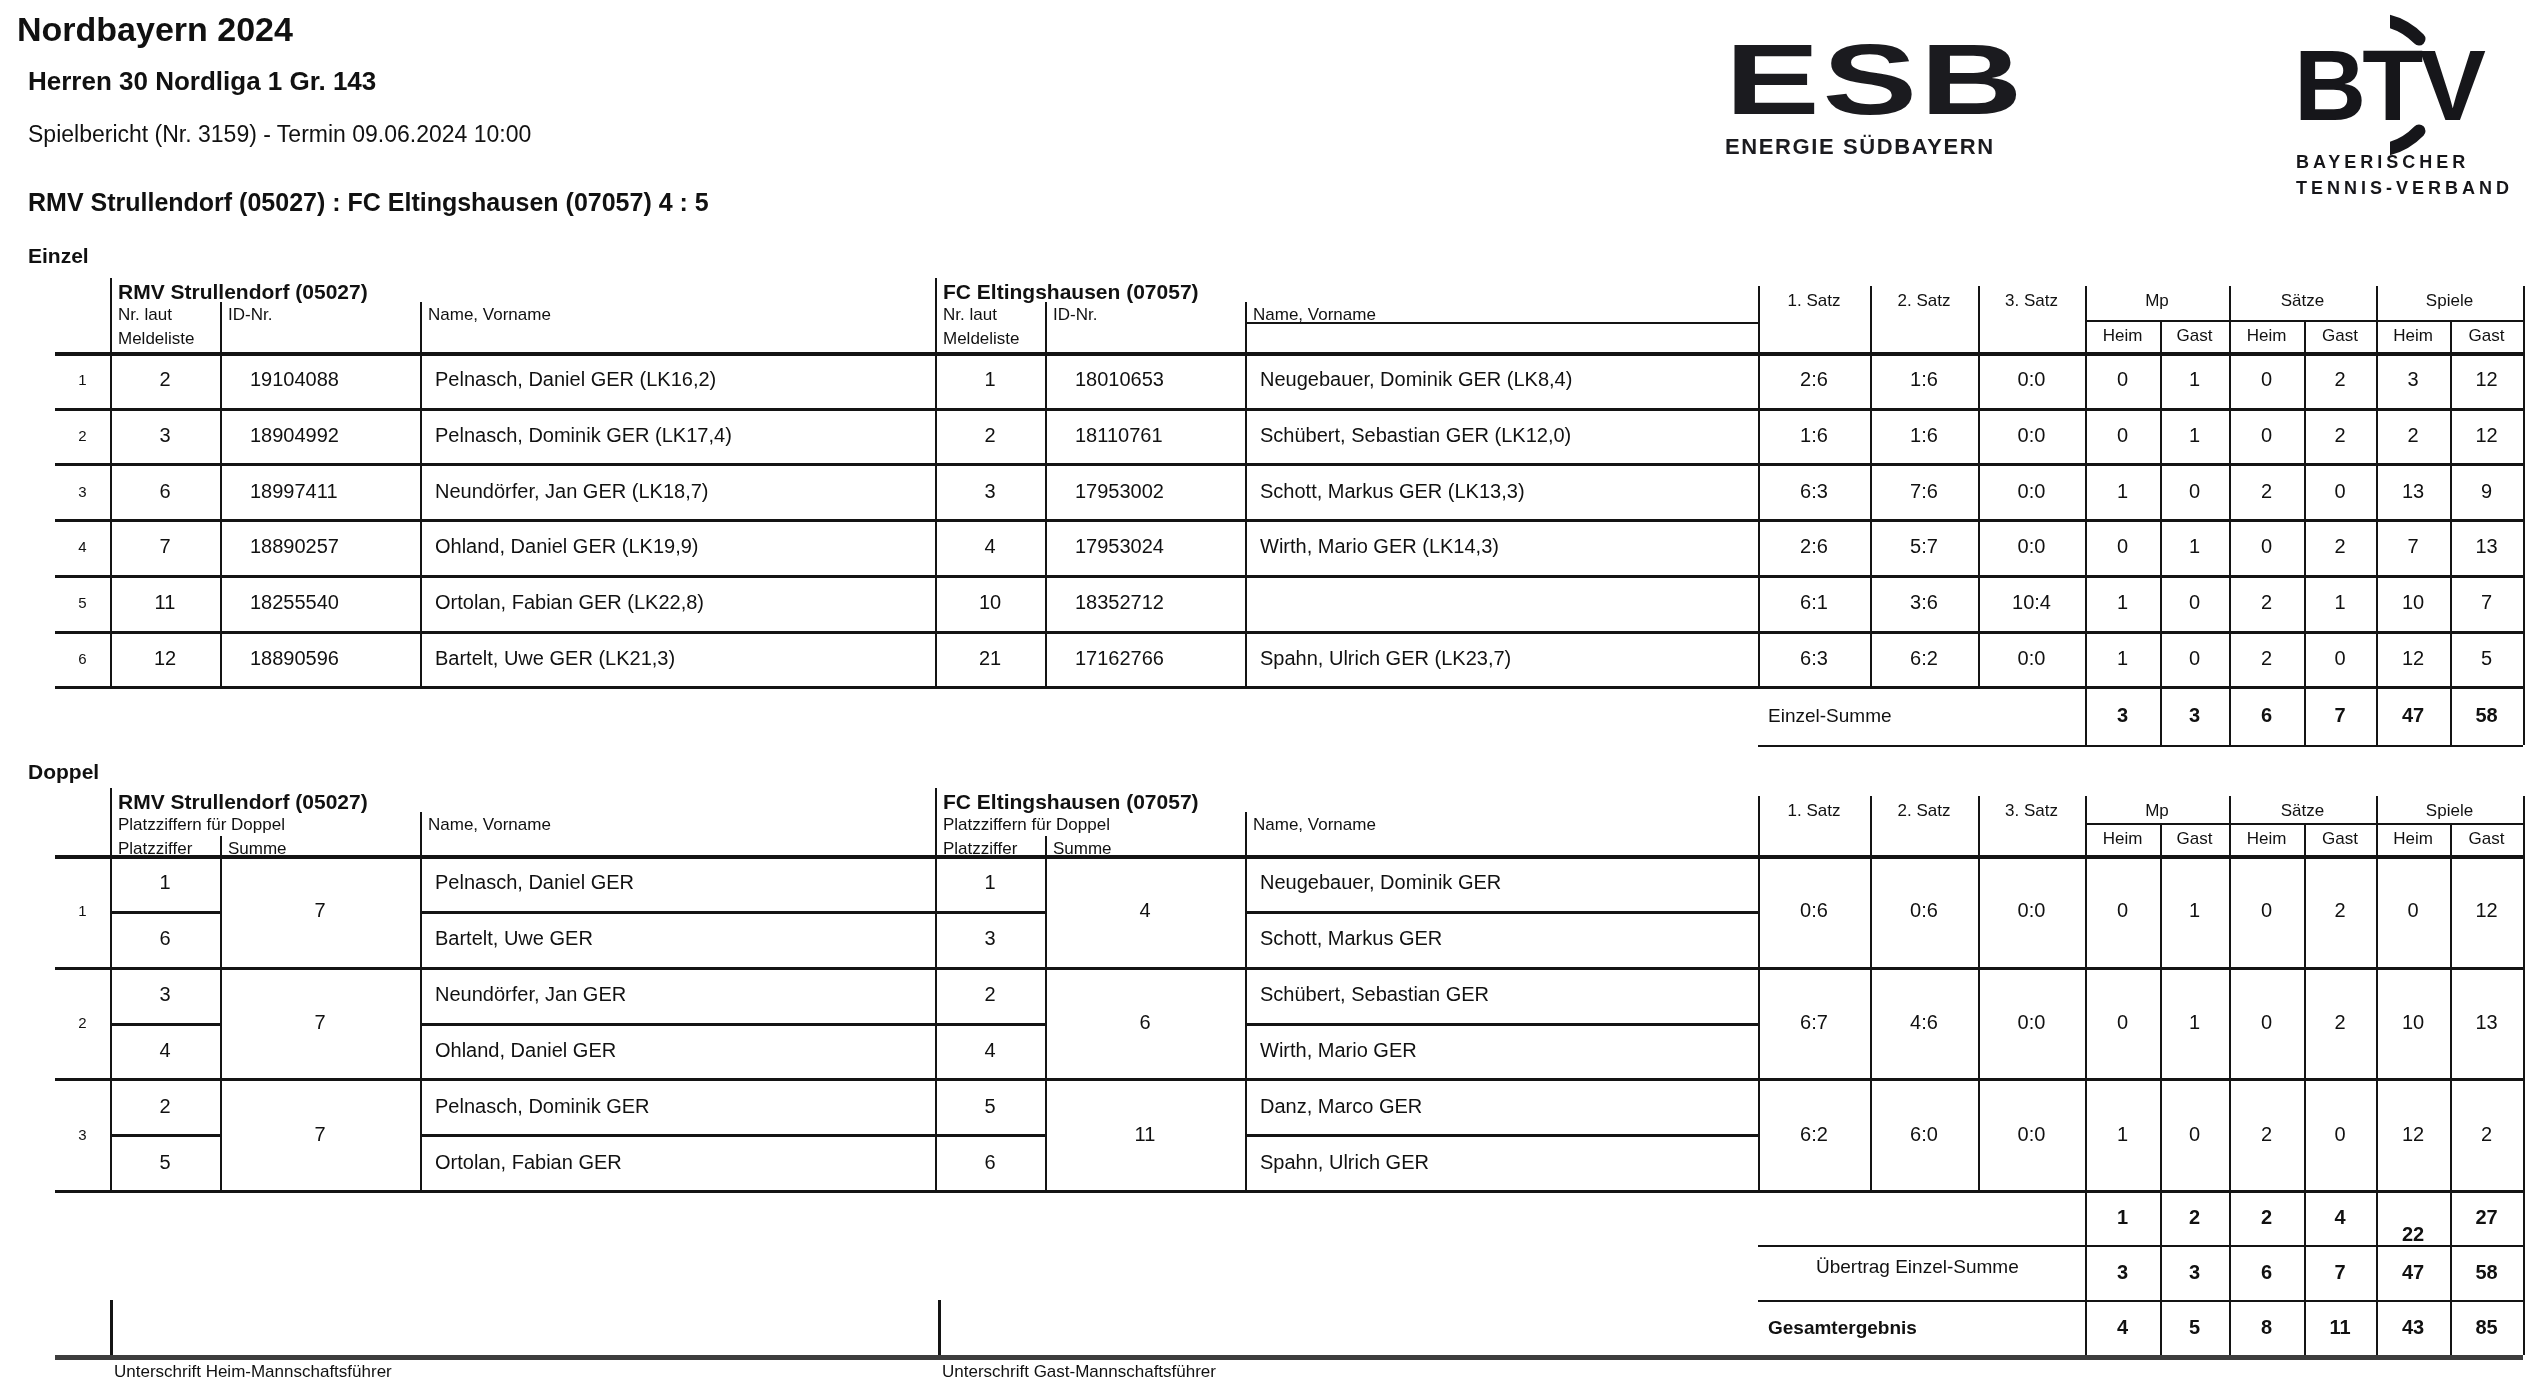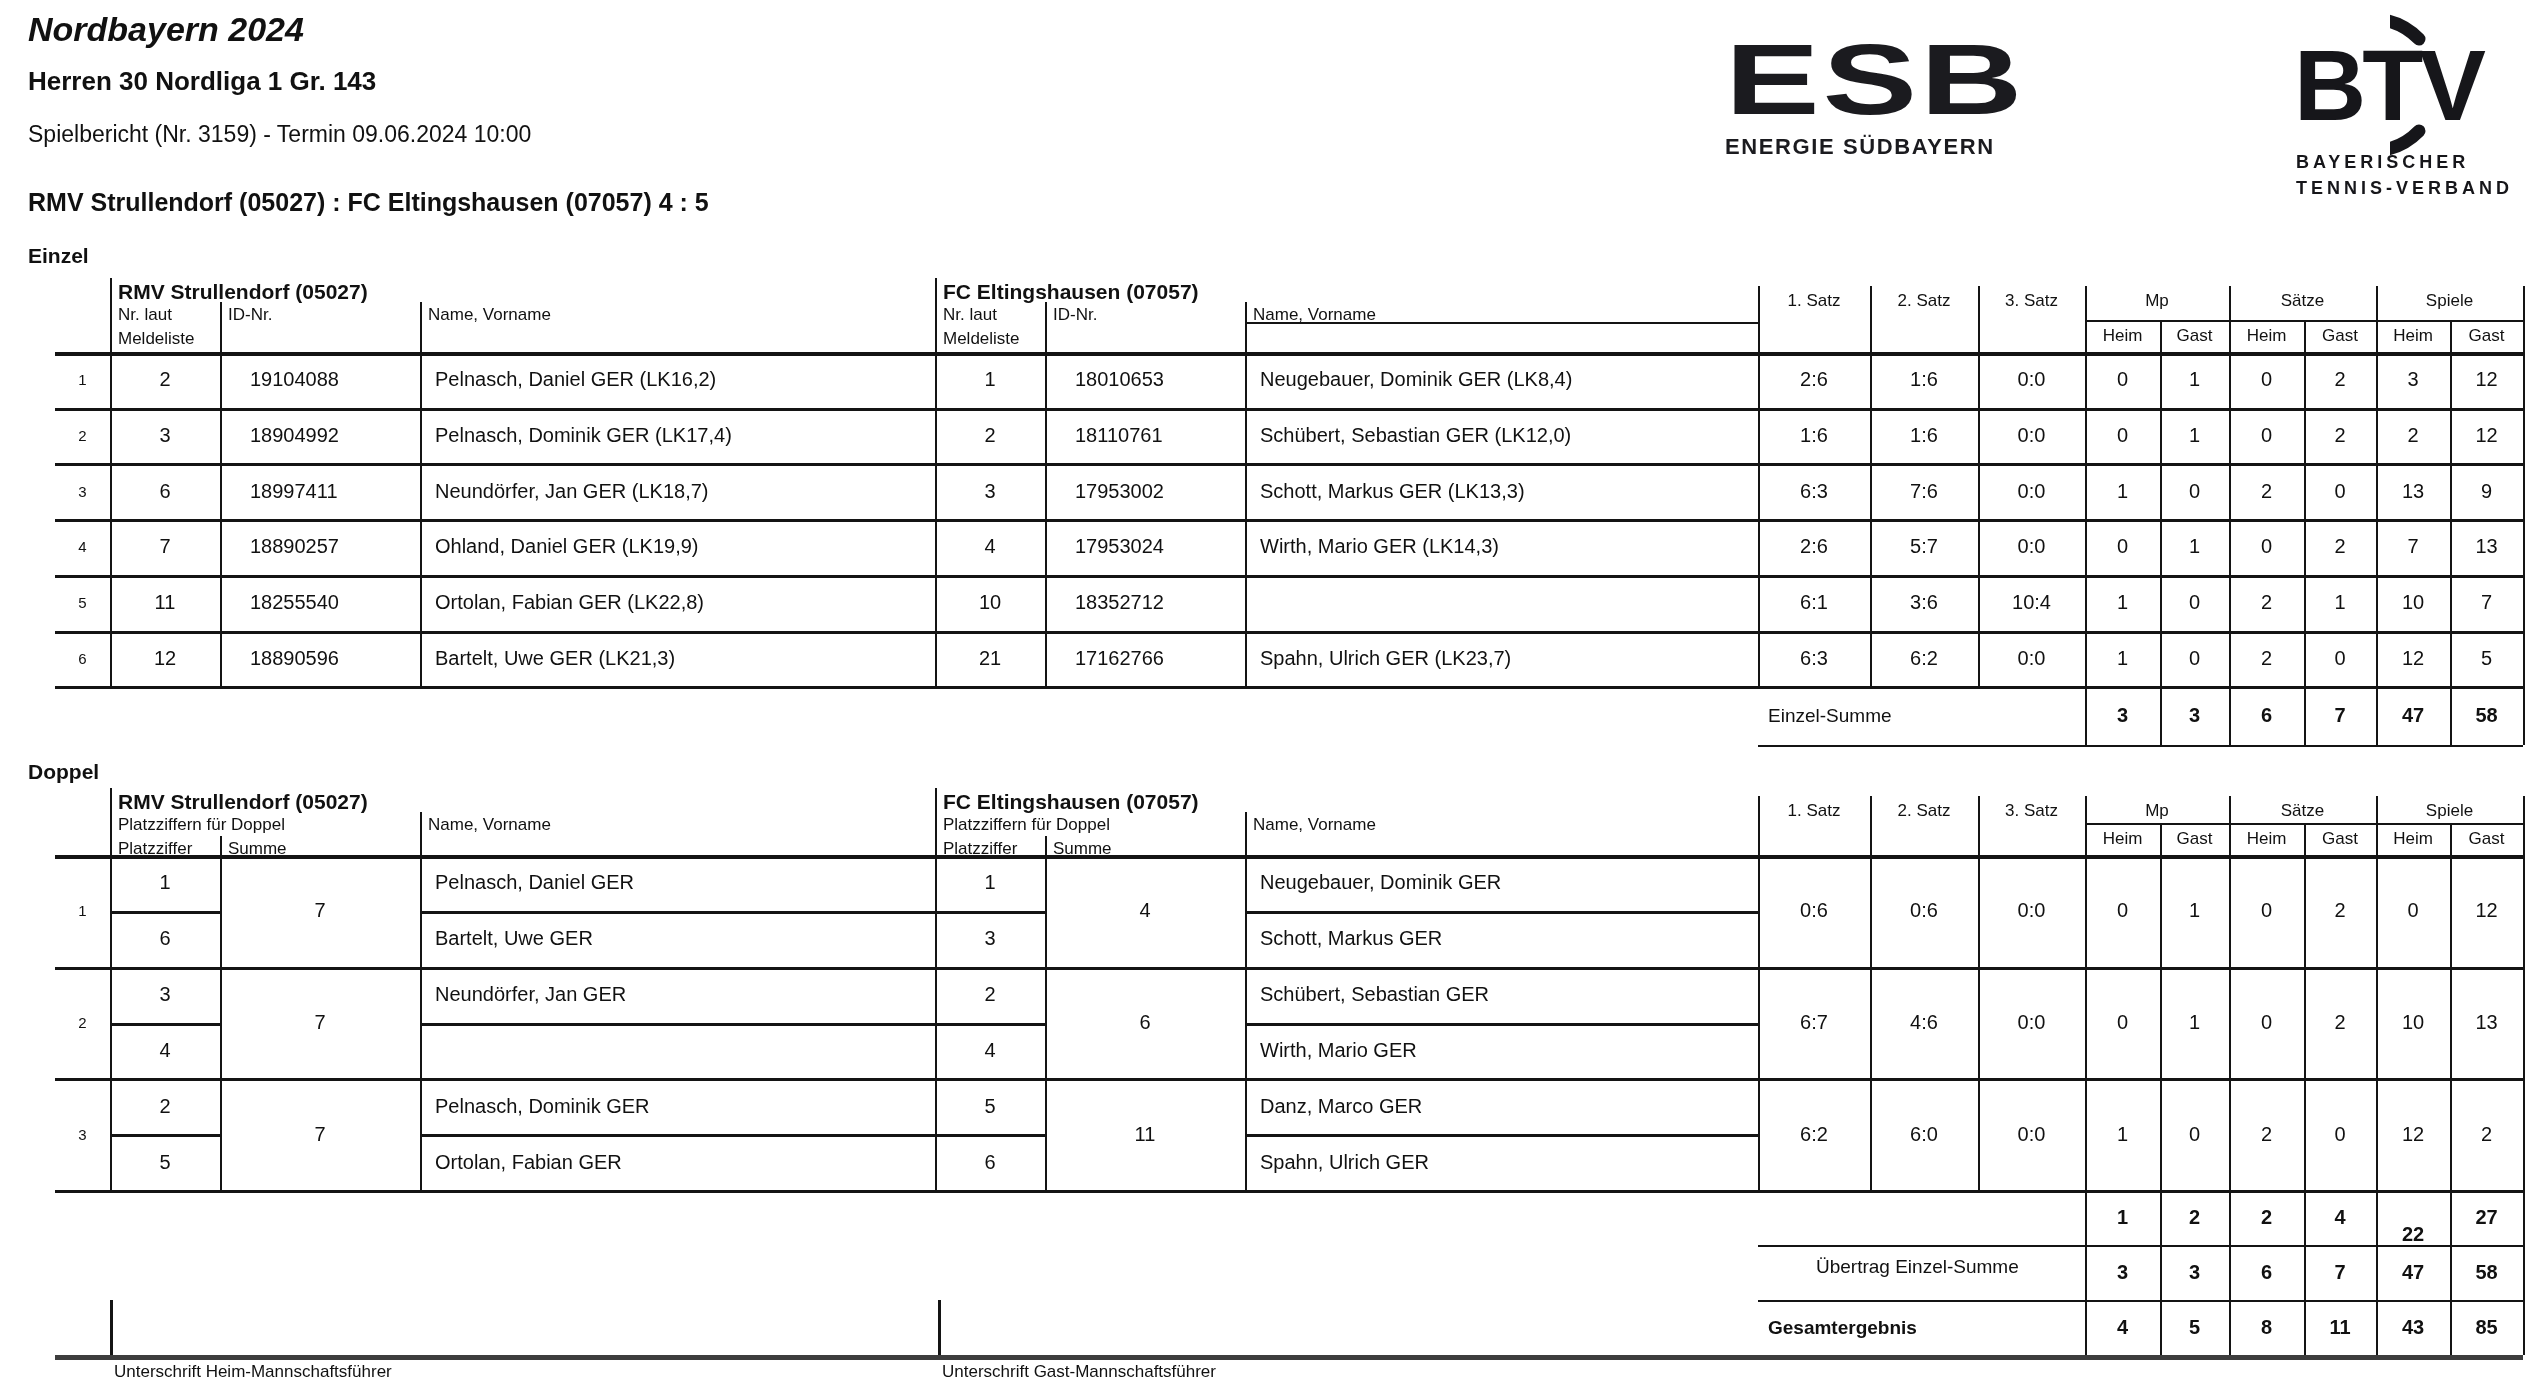--- a/index.html
+++ b/index.html
@@ -30,21 +30,21 @@
   .btv-wrap{position:absolute;left:2294px;top:6px;width:250px;height:190px;}
   .btv-text{position:absolute;left:0;top:22px;font-size:100px;font-weight:800;letter-spacing:-4px;color:#16161a;}
   .btv-arc{position:absolute;left:96px;top:-4px;}
   .btv-l1{position:absolute;left:2px;top:146px;font-size:18px;font-weight:700;letter-spacing:4px;color:#16161a;}
   .btv-l2{position:absolute;left:2px;top:172px;font-size:18px;font-weight:700;letter-spacing:4px;color:#16161a;}
 </style>
 </head>
 <body>
 
 <div id="sheet">
-  <div class="abs t-title" style="left:28px;top:10px;font-style:italic;">Nordbayern 2024</div>
+  <div class="abs t-title" style="left:17px;top:10px;">Nordbayern 2024</div>
   <div class="abs t-sub" style="left:28px;top:66px;">Herren 30 Nordliga 1 Gr. 143</div>
   <div class="abs t-report" style="left:28px;top:121px;">Spielbericht (Nr. 3159) - Termin 09.06.2024 10:00</div>
   <div class="abs t-match" style="left:28px;top:188px;">RMV Strullendorf (05027) : FC Eltingshausen (07057)   4 : 5</div>
 
   <div class="esb-wrap">
     <div class="esb-text">ESB</div>
     <div class="esb-sub">ENERGIE SÜDBAYERN</div>
   </div>
 
   <div class="btv-wrap">
@@ -317,20 +317,21 @@
     <div class="abs ctr t-cell" style="left: 2376px; top: 855px; width: 74px; height: 111.7px;">0</div>
     <div class="abs ctr t-cell" style="left: 2450px; top: 855px; width: 73px; height: 111.7px;">12</div>
     <div class="line" style="left: 110px; top: 1022.55px; width: 110px; height: 3px; background: rgb(20, 20, 20);"></div>
     <div class="line" style="left: 420px; top: 1022.55px; width: 625px; height: 3px; background: rgb(20, 20, 20);"></div>
     <div class="line" style="left: 1245px; top: 1022.55px; width: 513px; height: 3px; background: rgb(20, 20, 20);"></div>
     <div class="abs ctr t-num" style="left: 55px; top: 966.7px; width: 55px; height: 111.7px;">2</div>
     <div class="abs ctr t-cell" style="left: 110px; top: 966.7px; width: 110px; height: 55.85px;">3</div>
     <div class="abs ctr t-cell" style="left: 110px; top: 1022.55px; width: 110px; height: 55.85px;">4</div>
     <div class="abs ctr t-cell" style="left: 220px; top: 966.7px; width: 200px; height: 111.7px;">7</div>
     <div class="abs lft t-cell" style="left: 435px; top: 966.7px; width: 500px; height: 55.85px;">Neundörfer, Jan GER</div>
+    <div class="abs lft t-cell" style="left: 435px; top: 1022.55px; width: 500px; height: 55.85px;">Ohland, Daniel GER</div>
     <div class="abs ctr t-cell" style="left: 935px; top: 966.7px; width: 110px; height: 55.85px;">2</div>
     <div class="abs ctr t-cell" style="left: 935px; top: 1022.55px; width: 110px; height: 55.85px;">4</div>
     <div class="abs ctr t-cell" style="left: 1045px; top: 966.7px; width: 200px; height: 111.7px;">6</div>
     <div class="abs lft t-cell" style="left: 1260px; top: 1022.55px; width: 498px; height: 55.85px;">Wirth, Mario GER</div>
     <div class="abs lft t-cell" style="left: 1260px; top: 966.7px; width: 498px; height: 55.85px;">Schübert, Sebastian GER</div>
     <div class="abs ctr t-cell" style="left: 1758px; top: 966.7px; width: 112px; height: 111.7px;">6:7</div>
     <div class="abs ctr t-cell" style="left: 1870px; top: 966.7px; width: 108px; height: 111.7px;">4:6</div>
     <div class="abs ctr t-cell" style="left: 1978px; top: 966.7px; width: 107px; height: 111.7px;">0:0</div>
     <div class="abs ctr t-cell" style="left: 2085px; top: 966.7px; width: 75px; height: 111.7px;">0</div>
     <div class="abs ctr t-cell" style="left: 2160px; top: 966.7px; width: 69px; height: 111.7px;">1</div>

